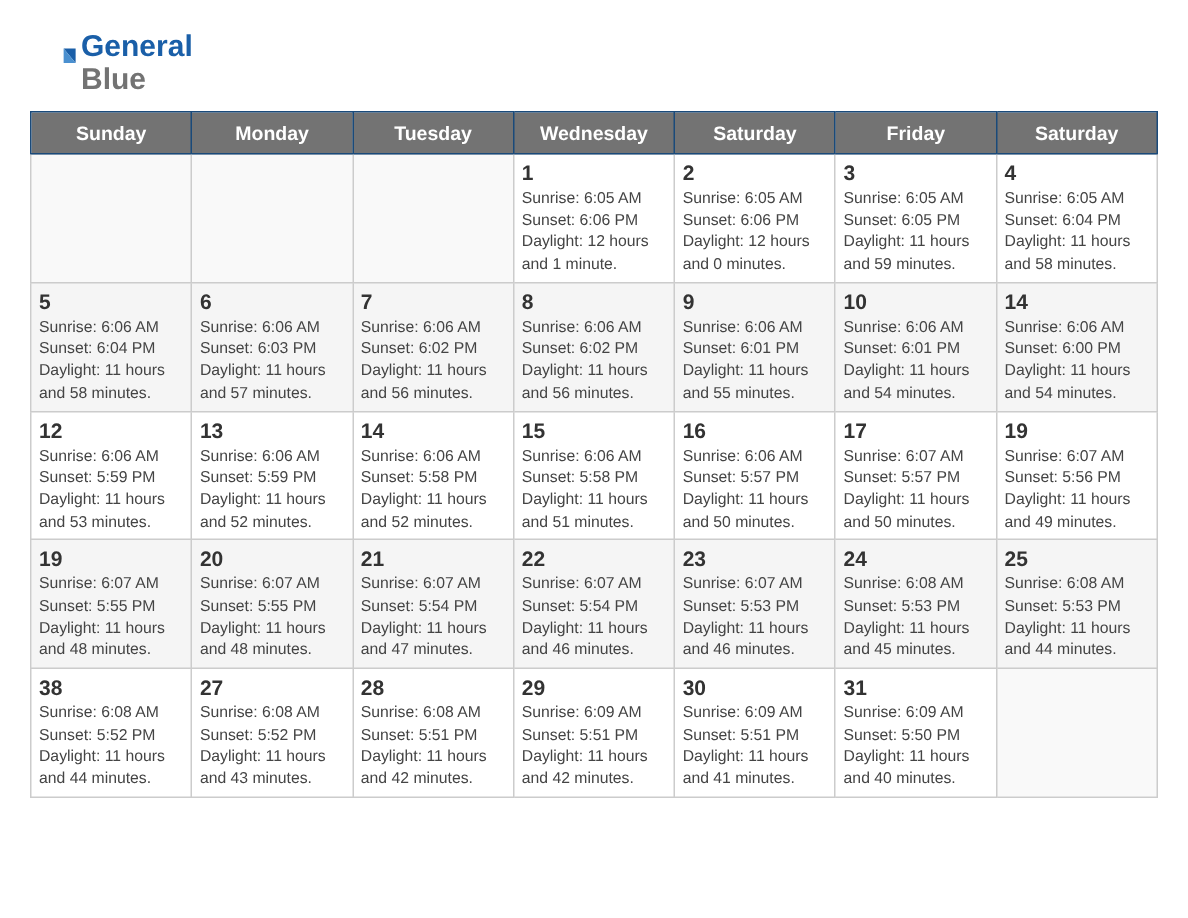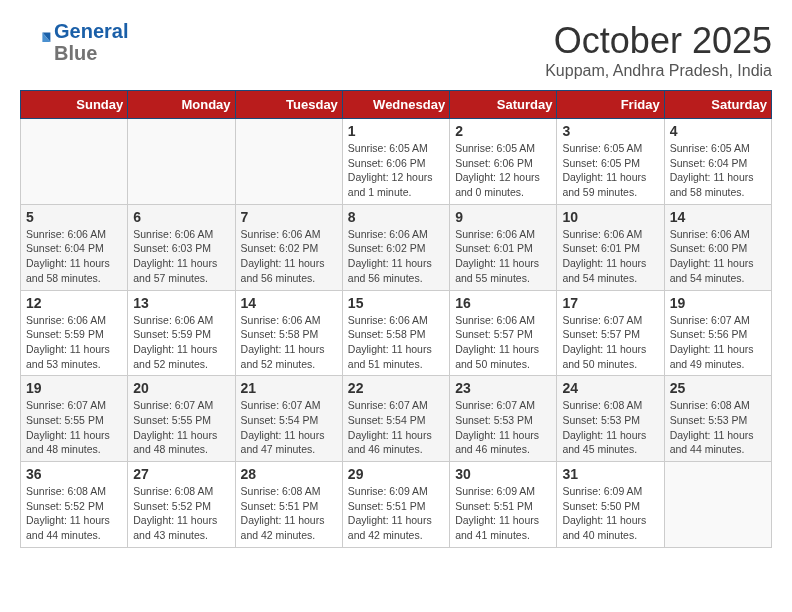--- a/index.html
+++ b/index.html
@@ -42,27 +42,27 @@
     .location {
       font-size: 16px;
       color: #555;
     }
     .calendar {
       width: 100%;
       border-collapse: collapse;
       border: 1px solid #ccc;
     }
     .calendar th {
-      background: #b91c1c;
+      background: #737373;
       color: white;
       padding: 6px 4px;
       font-size: 13px;
       font-weight: bold;
       border: 1px solid #1a4a7a;
-      text-align: right;
+      text-align: center;
     }
     .calendar td {
       border: 1px solid #ccc;
       vertical-align: top;
       padding: 4px 5px;
       width: 107px;
       min-height: 80px;
       font-size: 11px;
       background: #fff;
     }
@@ -88,24 +88,20 @@
     <svg class="logo-icon" width="40" height="40" viewBox="0 0 40 40">
       <rect x="0" y="0" width="40" height="40" fill="white"></rect>
       <polygon points="28,8 38,8 38,20" fill="#1a5fa8"></polygon>
       <polygon points="28,8 38,20 28,20" fill="#4a90d0"></polygon>
     </svg>
     <div class="logo-text">
       <div><span>General</span></div>
       <div><span style="color:#737373;">Blue</span></div>
     </div>
   </div>
-  <div class="title-area">
-    <div class="month-title">October 2025</div>
-    <div class="location">Kuppam, Andhra Pradesh, India</div>
-  </div>
 </div>
 
 <table class="calendar">
   <thead>
     <tr>
     <th>Sunday</th>
         <th>Monday</th>
         <th>Tuesday</th>
         <th>Wednesday</th>
         <th>Saturday</th>
@@ -220,21 +216,21 @@
           <div class="day-num">24</div>
           <div class="day-info">Sunrise: 6:08 AM<br>Sunset: 5:53 PM<br>Daylight: 11 hours<br>and 45 minutes.</div>
         </td>
         <td>
           <div class="day-num">25</div>
           <div class="day-info">Sunrise: 6:08 AM<br>Sunset: 5:53 PM<br>Daylight: 11 hours<br>and 44 minutes.</div>
         </td>
       </tr>
       <tr>
         <td>
-          <div class="day-num">36</div>
+          <div class="day-num">38</div>
           <div class="day-info">Sunrise: 6:08 AM<br>Sunset: 5:52 PM<br>Daylight: 11 hours<br>and 44 minutes.</div>
         </td>
         <td>
           <div class="day-num">27</div>
           <div class="day-info">Sunrise: 6:08 AM<br>Sunset: 5:52 PM<br>Daylight: 11 hours<br>and 43 minutes.</div>
         </td>
         <td>
           <div class="day-num">28</div>
           <div class="day-info">Sunrise: 6:08 AM<br>Sunset: 5:51 PM<br>Daylight: 11 hours<br>and 42 minutes.</div>
         </td>

